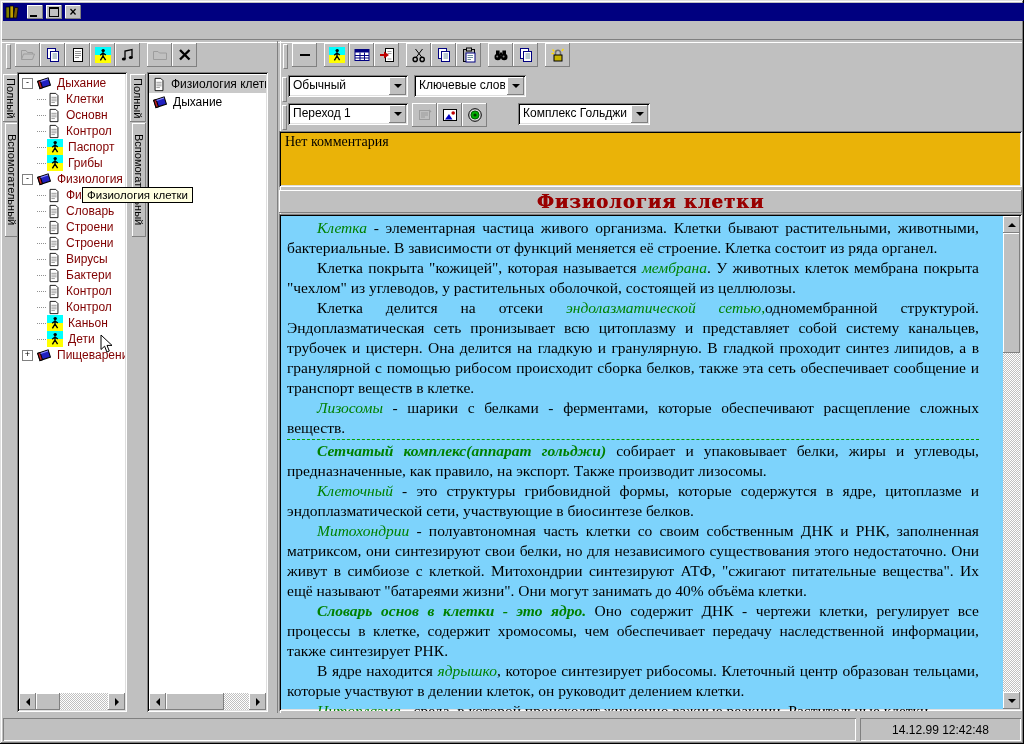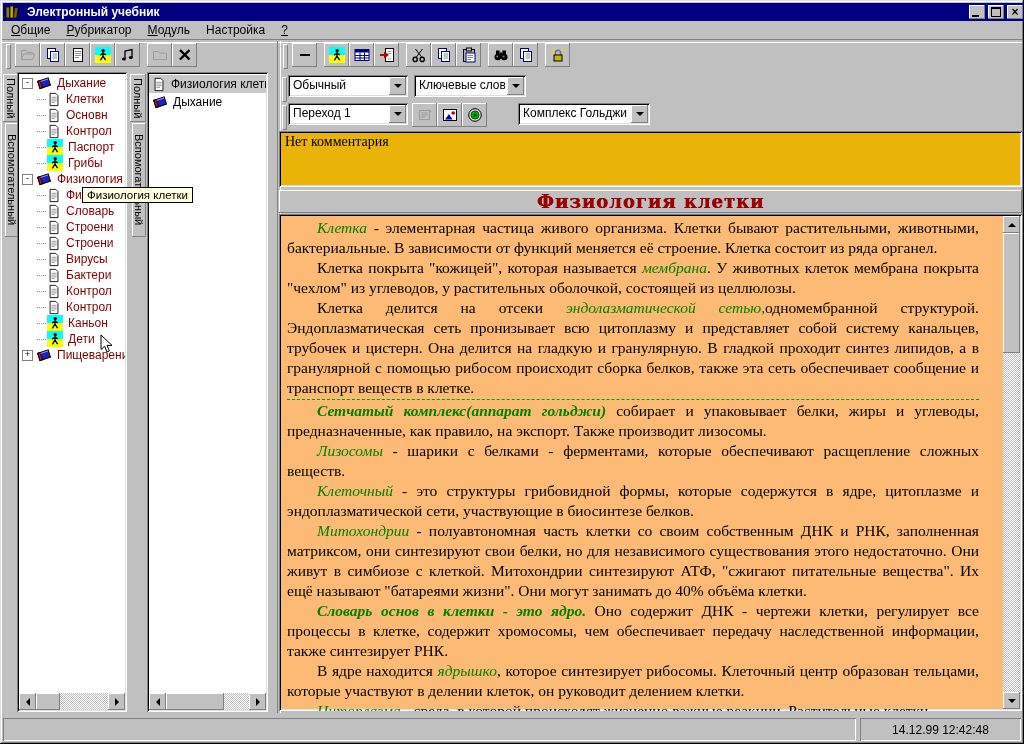--- a/index.html
+++ b/index.html
@@ -45,21 +45,21 @@
   .sbv{position:absolute;width:17px;display:flex;flex-direction:column}
   .sbtn{width:17px;height:17px;display:flex;align-items:center;justify-content:center;flex:none}
   .track{flex:1;background:#fff;background-image:conic-gradient(#c0c0c0 25%,transparent 25% 50%,#c0c0c0 50% 75%,transparent 75%);background-size:2px 2px}
   .thumbh{height:17px;flex:none}
   .thumbv{width:17px;flex:none}
   .commentbox{position:absolute;left:279px;top:131px;width:743px;height:56px;background:#eab308;
               box-shadow:inset 1px 1px 0 #808080,inset -1px -1px 0 #fff,inset 2px 2px 0 #000,inset -2px -2px 0 #dfdfdf;
               font-family:"Liberation Serif",serif;font-size:14px;color:#000;padding:3px 6px;box-sizing:border-box}
   .headband{position:absolute;left:279px;top:190px;width:743px;height:23px;display:flex;align-items:center;justify-content:center}
   .headband .txt{font-family:"DejaVu Serif",serif;font-weight:bold;font-size:18px;color:#990000;letter-spacing:1px;text-shadow:0.6px 0 0 #990000}
-  .textpane{position:absolute;left:279px;top:214px;width:743px;height:497px;background:#fdba74;
+  .textpane{position:absolute;left:279px;top:214px;width:743px;height:497px;background:#7dd3fc;
             box-shadow:inset 1px 1px 0 #808080,inset -1px -1px 0 #fff,inset 2px 2px 0 #000,inset -2px -2px 0 #dfdfdf;overflow:hidden}
   .content{position:absolute;left:8px;top:4px;width:692px;bottom:0;overflow:hidden;
            font-family:"Liberation Serif",serif;font-size:15.5px;line-height:20px;text-align:justify;color:#000}
   .para{text-indent:30px;margin:0}
   .kw{color:#008000;font-style:italic}
   .kwb{font-weight:bold}
   .dashedtop{border-top:1px dashed #00a000;padding-top:1px;margin-top:1px}
   .tooltip{position:absolute;left:82px;top:187px;background:#ffffe1;border:1px solid #000;font-size:11.5px;color:#000;padding:1px 4px;white-space:nowrap;z-index:50}
   .statusp{position:absolute;top:718px;height:23px;box-shadow:inset 1px 1px 0 #808080,inset -1px -1px 0 #fff;
            font-size:12px;color:#000;display:flex;align-items:center;justify-content:center}
@@ -72,39 +72,31 @@
 <div id="app">
 
   <div class="titlebar">
     <span class="ticon">
         <svg width="16" height="16" viewBox="0 0 16 16">
           <rect x="1" y="3" width="3.4" height="11" fill="#808000" stroke="#000" stroke-width=".7"></rect>
           <rect x="5" y="2" width="3.4" height="12" fill="#c0a000" stroke="#000" stroke-width=".7"></rect>
           <rect x="9" y="3.5" width="3.4" height="10.5" fill="#806000" stroke="#000" stroke-width=".7" transform="rotate(8 10.7 9)"></rect>
         </svg>
       </span>
-    <span class="ttl">Электронный учебник</span>
     <span class="wbtn raised1">
         <span class="glyph-min"></span>
       </span>
     <span class="wbtn raised1">
         <span class="glyph-max"></span>
       </span>
     <span class="wbtn raised1">
         <span class="glyph-close">×</span>
       </span>
   </div>
 
-  <div class="menubar" id="menubar">
-      <div class="menu-item"><u>О</u>бщие</div>
-      <div class="menu-item"><u>Р</u>убрикатор</div>
-      <div class="menu-item"><u>М</u>одуль</div>
-      <div class="menu-item">Настройка</div>
-      <div class="menu-item"><u>?</u></div>
-    </div>
   <div class="hr"></div>
 
   <div class="tb" id="tbleft" style="left:5px">
       <span class="grip"></span>
       <span class="btn24 raised1 disabled">
         <span class="ticon" style="margin: 0px;">
           <svg width="16" height="16" viewBox="0 0 16 16">
             <path d="M1.5 12.5 V3.5 H6 L7.5 5.5 H12.5 V7" fill="#c0c0c0" stroke="#808080"></path>
             <path d="M1.5 12.5 L3.5 7 H14.5 L12.5 12.5 Z" fill="#c0c0c0" stroke="#808080"></path>
           </svg>
@@ -327,22 +319,22 @@
 
   <div class="headband raised1">
     <span class="txt">Физиология клетки</span>
   </div>
 
   <div class="textpane">
     <div class="content" id="content">
         <div class="para"><span class="kw">Клетка</span><span> - элементарная частица живого организма. Клетки бывают растительными, животными, бактериальные. В зависимости от функций меняется её строение. Клетка состоит из ряда органел.</span></div>
         <div class="para"><span>Клетка покрыта "кожицей", которая называется </span><span class="kw">мембрана</span><span>.  У животных клеток мембрана покрыта "чехлом" из углеводов, у растительных оболочкой, состоящей из целлюлозы.</span></div>
         <div class="para"><span>Клетка делится на отсеки </span><span class="kw">эндолазматической сетью,</span><span>одномембранной структурой. Эндоплазматическая сеть пронизывает всю цитоплазму и представляет собой систему канальцев, трубочек и цистерн. Она делится на гладкую и гранулярную. В гладкой проходит синтез липидов, а в гранулярной с помощью рибосом происходит сборка белков, также эта сеть обеспечивает сообщение и транспорт веществ в клетке.</span></div>
+        <div class="para"><span class="kw">Лизосомы</span><span> - шарики с белками - ферментами, которые обеспечивают расщепление сложных веществ.</span></div>
         <div class="para dashedtop"><span class="kw kwb">Сетчатый комплекс(аппарат гольджи)</span><span> собирает и упаковывает белки, жиры и углеводы, предназначенные, как правило, на экспорт. Также производит лизосомы.</span></div>
-        <div class="para"><span class="kw">Лизосомы</span><span> - шарики с белками - ферментами, которые обеспечивают расщепление сложных веществ.</span></div>
         <div class="para"><span class="kw">Клеточный</span><span> - это структуры грибовидной формы, которые содержутся в ядре, цитоплазме и эндоплазматической сети, участвующие в биосинтезе белков.</span></div>
         <div class="para"><span class="kw">Митохондрии</span><span> - полуавтономная часть клетки со своим собственным ДНК и РНК, заполненная матриксом, они синтезируют свои белки, но для независимого существования этого недостаточно. Они живут в симбиозе с клеткой. Митохондрии синтезируют АТФ, "сжигают питательные вещества". Их ещё называют "батареями жизни". Они могут занимать до 40% объёма клетки.</span></div>
         <div class="para"><span class="kw kwb">Словарь основ в клетки - это ядро.</span><span> Оно содержит ДНК - чертежи клетки, регулирует все процессы в клетке, содержит хромосомы, чем обеспечивает передачу наследственной информации, также синтезирует РНК.</span></div>
         <div class="para"><span>В ядре находится </span><span class="kw">ядрышко</span><span>, которое синтезирует рибосомы. Клеточный центр образован тельцами, которые участвуют в делении клеток, он руководит делением клетки.</span></div>
         <div class="para"><span class="kw">Цитоплазма</span><span> - среда, в которой происходят жизненно важные реакции.   Растительные клетки</span></div>
       </div>
     <div class="sbv" style="right:2px;top:2px;bottom:2px">
       <span class="sbtn raised1">
           <span class="t-up"></span>
         </span>

